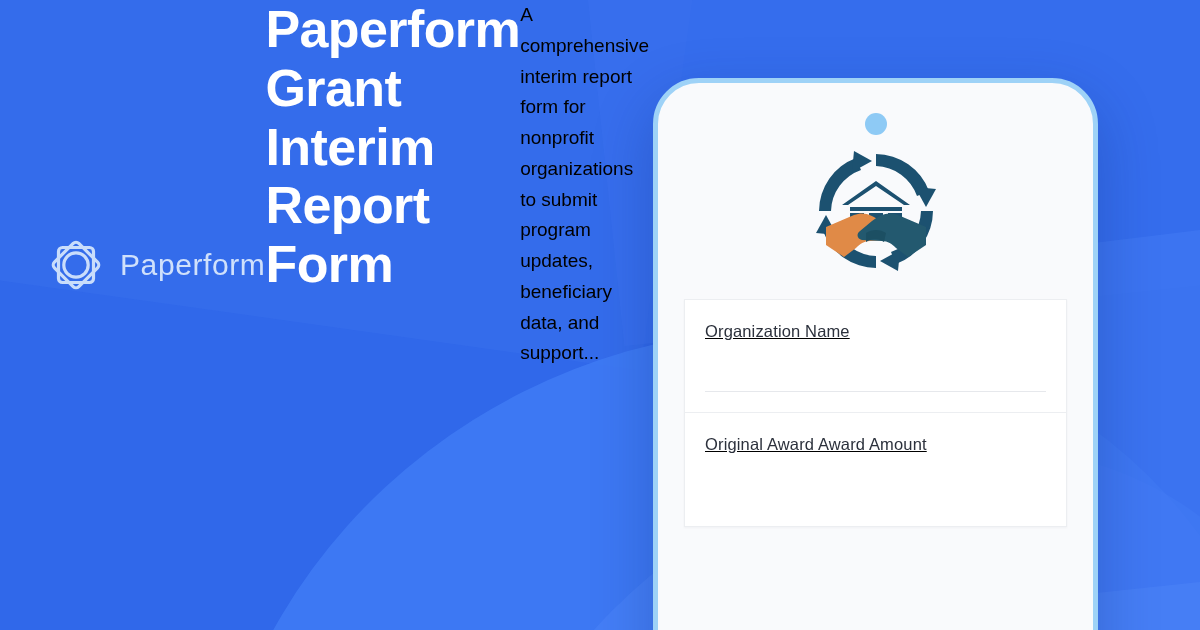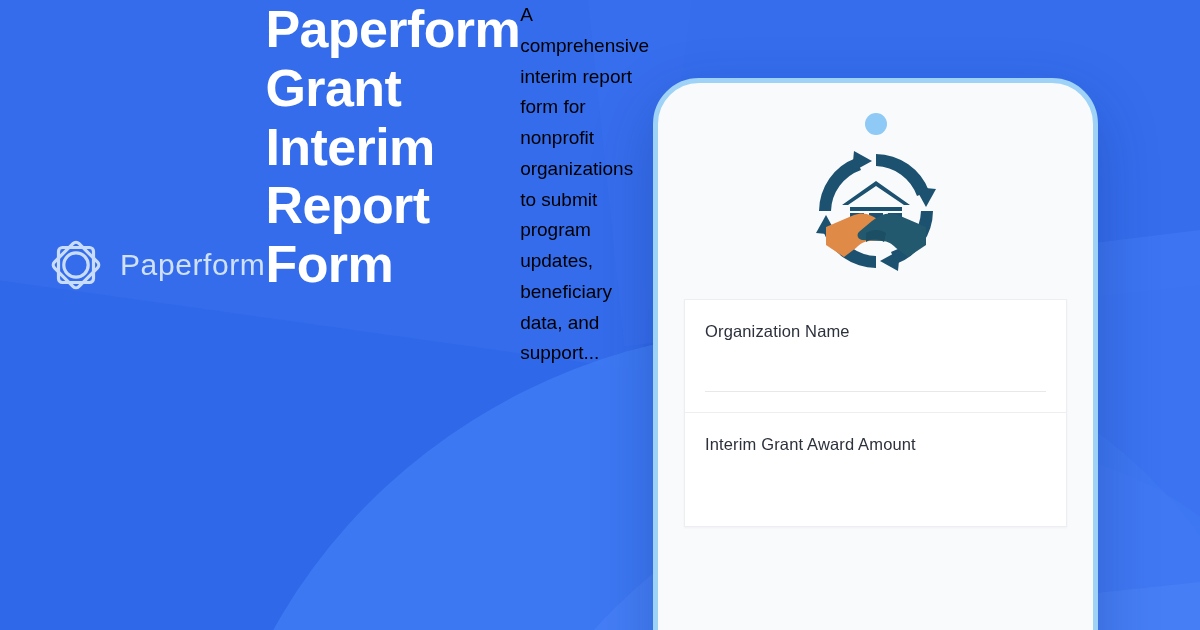--- a/index.html
+++ b/index.html
@@ -106,20 +106,21 @@
     margin:0 0 22px 1px; font-weight:400;
   }
 
   .field-card{
     background:#ffffff;
     border:1px solid #eceef1;
     border-top:none;
     padding:22px 20px 16px 20px;
     height:114px;
     box-shadow:0 1px 2px rgba(20,30,60,.04);
+    text-decoration:underline;
   }
   .field-card.first{ border-top:1px solid #eceef1; }
   .field-label{
     font-size:16.5px; color:#2c313c; letter-spacing:.15px;
   }
   .field-underline{
     margin-top:50px; height:1px; background:#e6e8ec;
   }
 </style>
 </head>
@@ -195,20 +196,20 @@
       </span>
 
 
       <div class="field-card first">
         <div class="field-label">Organization Name</div>
         <div class="field-underline"></div>
       </div>
 
 
       <div class="field-card">
-        <div class="field-label">Interim Grant Award Amount</div>
+        <div class="field-label">Original Award Award Amount</div>
 
       </div>
 
     </div>
   </div>
 
 </div>
 
 </body></html>

